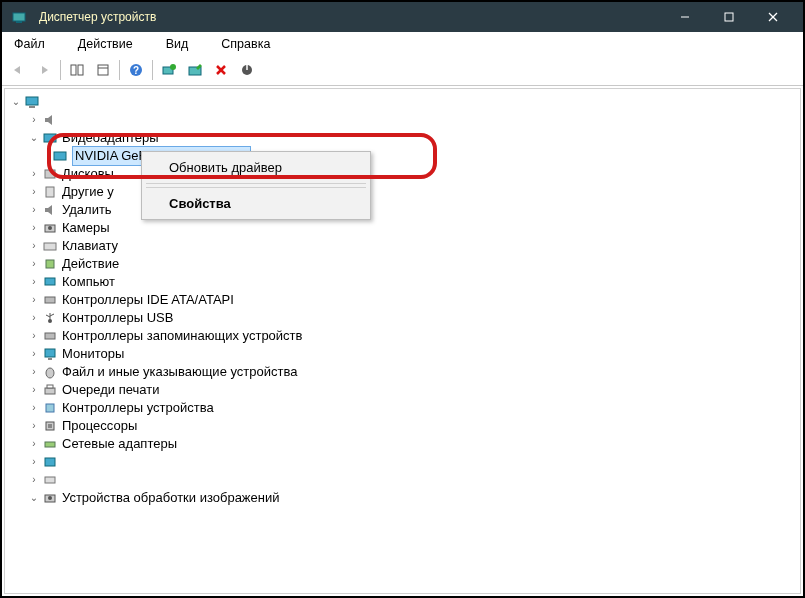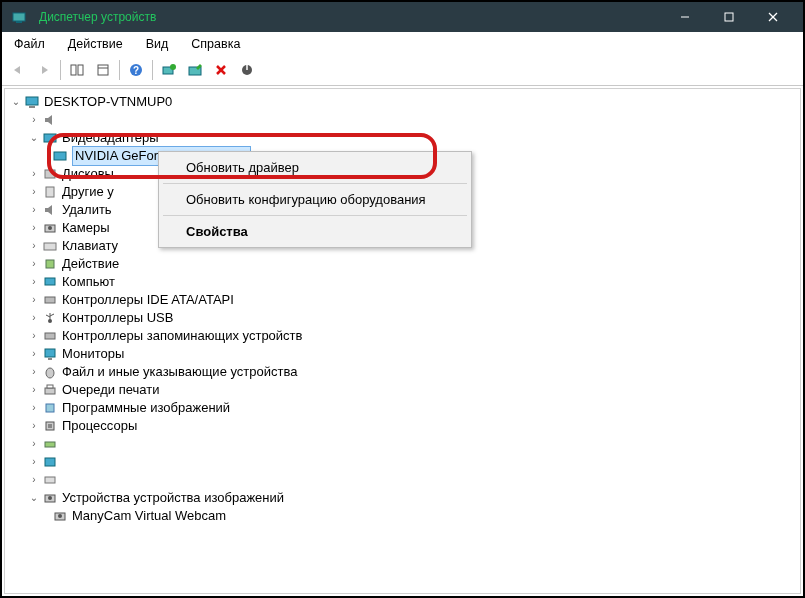--- a/index.html
+++ b/index.html
@@ -1,22 +1,22 @@
 <!DOCTYPE html>
 <html><head>
 <meta charset="utf-8">
 <style>
   * { box-sizing: border-box; font-family: "Segoe UI", Tahoma, sans-serif; }
   body { margin: 0; padding: 0; background: #fff; }
   .window { width: 805px; height: 598px; border: 2px solid #000; position: relative; background: #fff; display: flex; flex-direction: column; }
-  .titlebar { background: #2b3b44; color: #22c55e; height: 30px; display: flex; align-items: center; padding: 0 8px; font-size: 12px; }
+  .titlebar { background: #2b3b44; color: #fef9c3; height: 30px; display: flex; align-items: center; padding: 0 8px; font-size: 12px; }
   .titlebar .title { flex: 1; display: flex; align-items: center; gap: 8px; }
   .winctrls { display: flex; }
   .winctrls div { width: 44px; height: 30px; display: flex; align-items: center; justify-content: center; color: #fff; font-size: 12px; }
-  .menubar { display: flex; gap: 7px; padding: 2px 4px; font-size: 12.5px; background: #fff; }
+  .menubar { display: flex; gap: 17px; padding: 2px 4px; font-size: 12.5px; background: #fff; }
   .menubar span { padding: 3px 8px; }
   .toolbar { display: flex; gap: 2px; padding: 3px 4px 4px; border-bottom: 1px solid #c8c8c8; align-items: center; }
   .tbtn { width: 24px; height: 22px; display: flex; align-items: center; justify-content: center; border: 1px solid transparent; }
   .tbtn.disabled { opacity: 0.4; }
   .divider { width: 1px; height: 20px; background: #c0c0c0; margin: 0 2px; }
   .tree { flex: 1; overflow: auto; padding: 4px 0; font-size: 13px; position: relative; border: 1px solid #d0d0d0; margin: 2px; }
   .node { display: flex; align-items: center; height: 18px; line-height: 18px; white-space: nowrap; }
   .tw { width: 14px; display: inline-flex; justify-content: center; align-items: center; color: #666; font-size: 10px; }
   .icn { width: 18px; height: 16px; display: inline-flex; align-items: center; justify-content: center; margin-right: 3px; }
   .sel { background: #cde8ff; border: 1px solid #6aa9e6; padding: 0 2px; }
@@ -128,21 +128,20 @@
 
   <div class="tree">
     <div class="node" style="padding-left:4px">
       <span class="tw">⌄</span>
       <span class="icn">
           <svg width="16" height="14">
             <rect x="2" y="2" width="12" height="8" fill="#4ac" stroke="#167"></rect>
             <rect x="5" y="11" width="6" height="2" fill="#888"></rect>
           </svg>
         </span>
-      <span>DESKTOP-VTNMUP0</span>
     </div>
 
     <div class="node" style="padding-left:22px">
         <span class="tw">›</span>
         <span class="icn">
           <svg width="14" height="14">
             <path d="M2 5 L5 5 L9 2 L9 12 L5 9 L2 9 Z" fill="#888"></path>
           </svg>
         </span>
       </div>
@@ -289,39 +288,40 @@
         </span>
         <span>Очереди печати</span>
       </div>
     <div class="node" style="padding-left:22px">
         <span class="tw">›</span>
         <span class="icn">
           <svg width="14" height="14">
             <rect x="3" y="3" width="8" height="8" fill="#9cd" stroke="#47a"></rect>
           </svg>
         </span>
-        <span>Программные изображений</span>
+        <span>Контроллеры устройства</span>
       </div>
     <div class="node" style="padding-left:22px">
         <span class="tw">›</span>
         <span class="icn">
           <svg width="14" height="14">
             <rect x="3" y="3" width="8" height="8" fill="#ccc" stroke="#555"></rect>
             <rect x="5" y="5" width="4" height="4" fill="#888"></rect>
           </svg>
         </span>
         <span>Процессоры</span>
       </div>
     <div class="node" style="padding-left:22px">
         <span class="tw">›</span>
         <span class="icn">
           <svg width="14" height="14">
             <rect x="2" y="5" width="10" height="5" fill="#9c7" stroke="#575"></rect>
           </svg>
         </span>
+        <span>Сетевые адаптеры</span>
       </div>
     <div class="node" style="padding-left:22px">
         <span class="tw">›</span>
         <span class="icn">
           <svg width="14" height="14">
             <rect x="2" y="3" width="10" height="8" fill="#4ac" stroke="#167"></rect>
           </svg>
         </span>
       </div>
     <div class="node" style="padding-left:22px">
@@ -333,36 +333,26 @@
         </span>
       </div>
     <div class="node" style="padding-left:22px">
         <span class="tw">⌄</span>
         <span class="icn">
           <svg width="14" height="14">
             <rect x="2" y="4" width="10" height="7" fill="#ccc" stroke="#555"></rect>
             <circle cx="7" cy="7" r="2" fill="#555"></circle>
           </svg>
         </span>
-        <span>Устройства устройства изображений</span>
-      </div>
-    <div class="node" style="padding-left:46px">
-        <span class="icn">
-          <svg width="14" height="14">
-            <rect x="2" y="4" width="10" height="7" fill="#ccc" stroke="#555"></rect>
-            <circle cx="7" cy="7" r="2" fill="#555"></circle>
-          </svg>
-        </span>
-        <span>ManyCam Virtual Webcam</span>
-      </div>
-
-    <div class="ctxmenu" style="left:153px; top:62px; width:314px;">
+        <span>Устройства обработки изображений</span>
+      </div>
+
+    <div class="ctxmenu" style="left:136px; top:62px; width:230px;">
       <div class="mi">Обновить драйвер</div>
       <div class="msep"></div>
-      <div class="mi">Обновить конфигурацию оборудования</div>
       <div class="msep"></div>
       <div class="mi" style="font-weight:bold">Свойства</div>
     </div>
 
     <div class="callout" style="left:42px; top:44px; width:390px; height:46px;"></div>
   </div>
 
 </div>
 
 </body></html>

